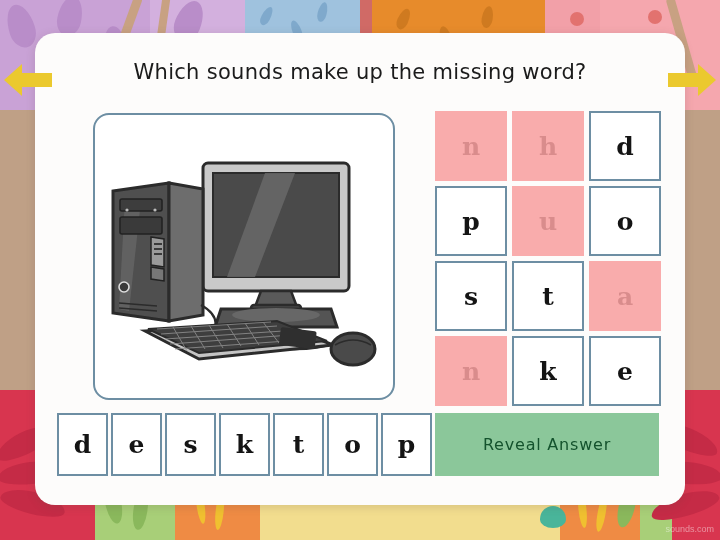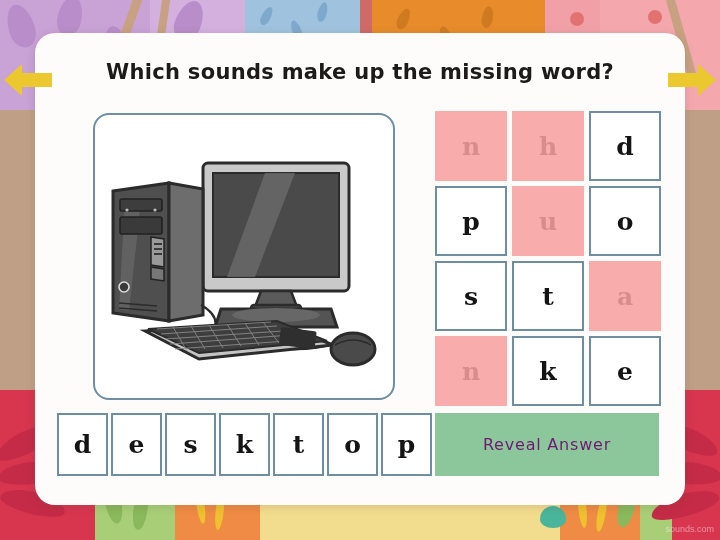--- a/index.html
+++ b/index.html
@@ -86,21 +86,21 @@
     box-shadow: 0 2px 10px rgba(90,70,60,0.18);
     z-index: 10;
   }
 
   .title {
     position: absolute;
     left: 0; right: 0;
     top: 27px;
     text-align: center;
     font-size: 21px;
-    font-weight: bold;
+    font-weight: normal;
     color: #1b1b1b;
     letter-spacing: 0.3px;
     font-family: "DejaVu Sans", sans-serif;
   }
 
   
   .image-panel {
     position: absolute;
     left: 58px;
     top: 80px;
@@ -167,21 +167,21 @@
   }
 
   
   .reveal-btn {
     position: absolute;
     left: 400px;
     top: 380px;
     width: 224px;
     height: 63px;
     background: #8bc79a;
-    color: #701a75;
+    color: #14532d;
     display: flex;
     align-items: center;
     justify-content: center;
     font-size: 16px;
     letter-spacing: 0.8px;
     cursor: pointer;
     font-family: "DejaVu Sans", sans-serif;
   }
 
   .watermark {

